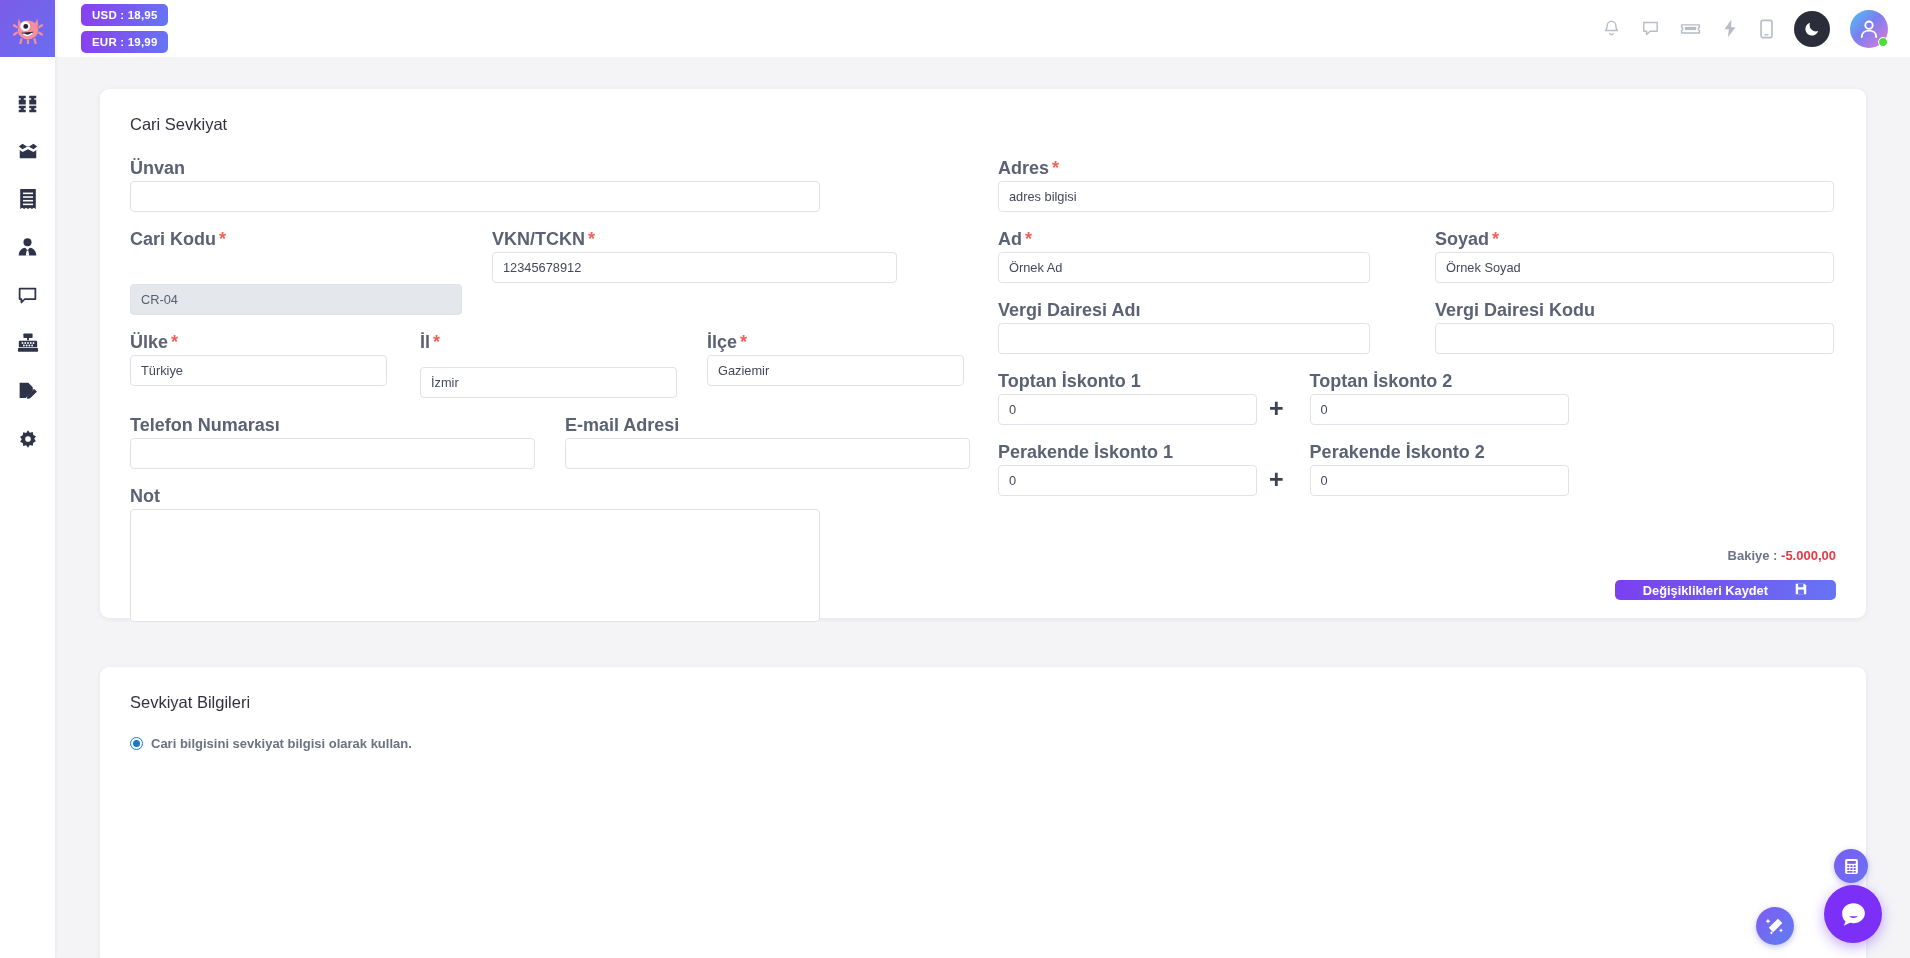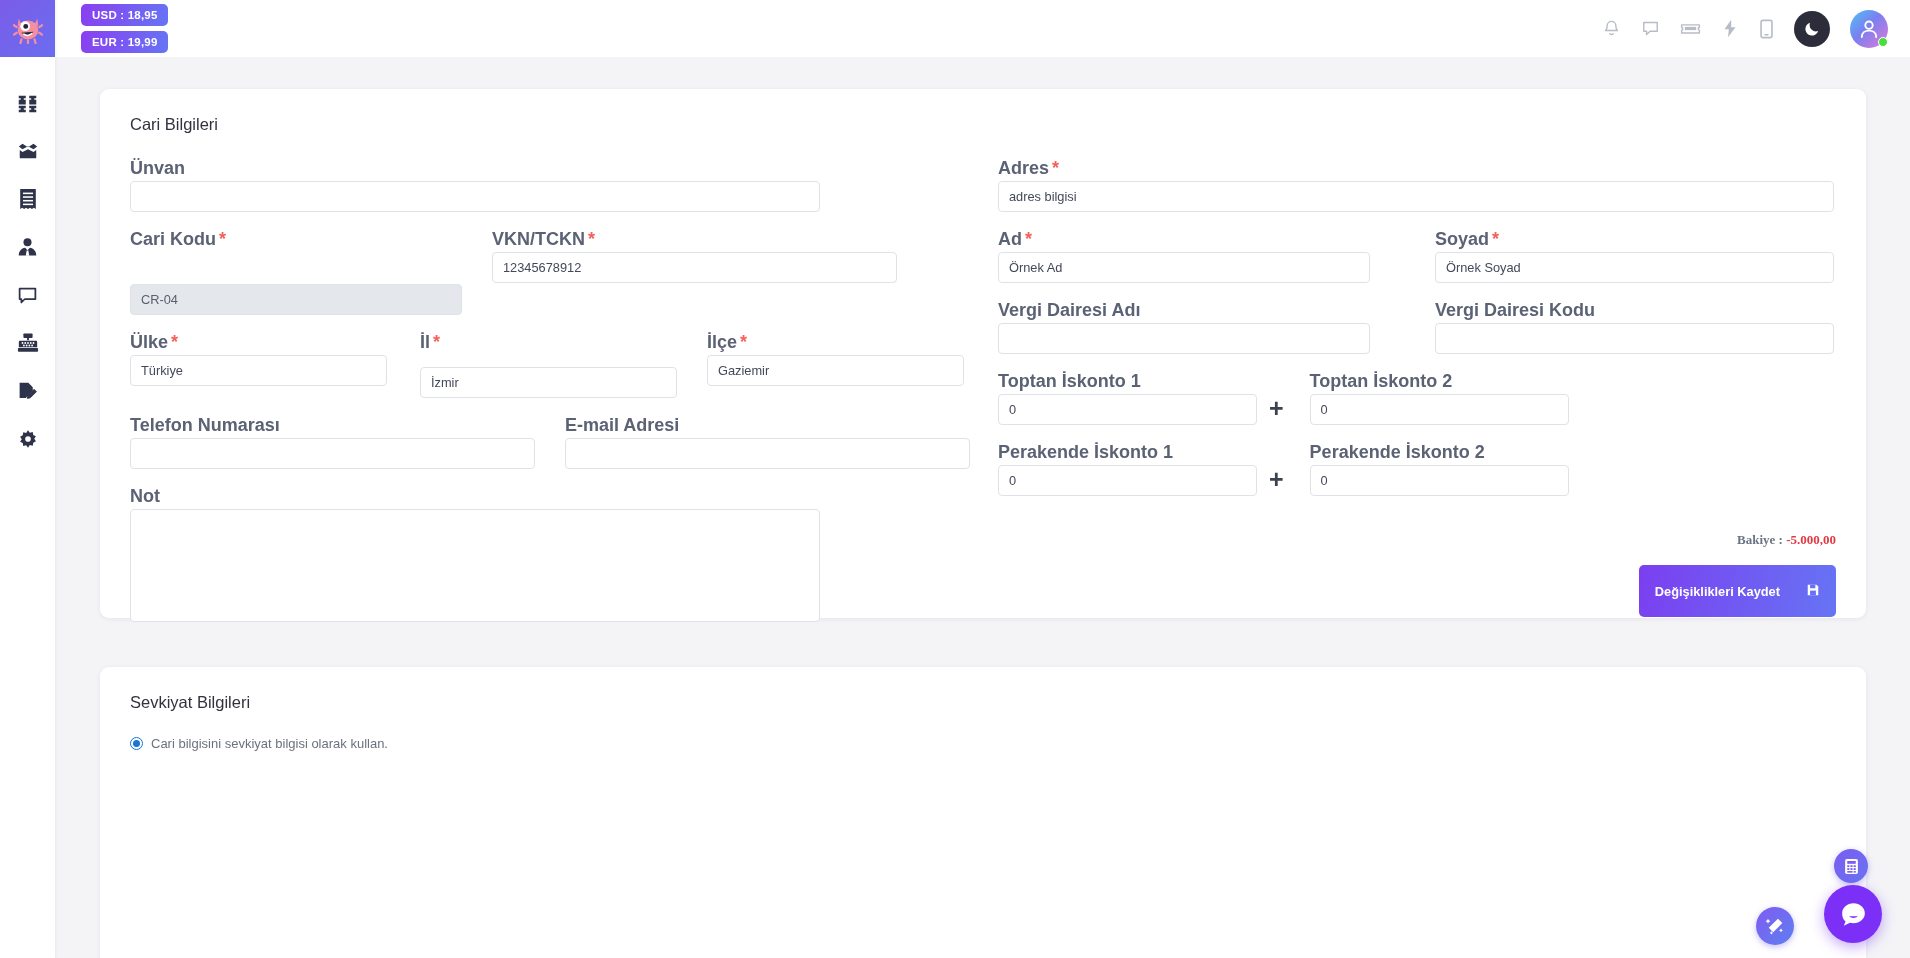--- a/index.html
+++ b/index.html
@@ -138,29 +138,29 @@
     font-size: 13px; font-weight: bold; color: #6c7484;
     margin-top: 6px;
   }
   .balance .amount { color: #e23a44; }
 
   .save-row { display: flex; justify-content: flex-end; margin-top: 17px; }
   .save-btn {
     display: flex; align-items: center;
     background: linear-gradient(100deg,#7b3ff0 0%,#6674f4 100%);
     color: #fff; border: none; border-radius: 5px;
-    height: 52px; padding: 0 16px;
+    height: 20px; padding: 0 28px;
     font-size: 12.8px; font-weight: bold;
     font-family: "Liberation Sans", sans-serif;
     cursor: pointer;
     gap: 26px;
   }
 
   
-  .radio-row { display: flex; align-items: center; gap: 8px; margin-top: 20px; }
+  .radio-row { display: flex; align-items: center; gap: 8px; margin-top: 20px; font-weight: bold; }
   .radio {
     width: 13px; height: 13px; border-radius: 50%;
     border: 1px solid #1976d2; background: #fff;
     display: flex; align-items: center; justify-content: center;
     cursor: pointer; flex: 0 0 auto;
   }
   .radio i { width: 7px; height: 7px; border-radius: 50%; background: #1976d2; display:block; }
   .radio-label { font-size: 13px; color: #6b7280; }
 
   
@@ -330,21 +330,21 @@
         </svg>
       </span>
       <span class="avatar-dot"></span>
     </span>
   </div>
 </div>
 
 <div class="content">
 
   <div class="card card-top">
-    <div class="card-title">Cari Bilgileri</div>
+    <div class="card-title">Cari Sevkiyat</div>
 
     <div style="display:flex;">
 
       <div class="left-col">
 
         <div class="row">
           <div class="field" style="width:690px;">
             <label class="flabel">Ünvan</label>
             <input class="inp" value="" style="">
           </div>
@@ -443,21 +443,21 @@
             <label class="flabel">Perakende İskonto 1</label>
             <input class="inp" value="0" style="">
           </div>
           <div class="plus">+</div>
           <div class="field" style="width:259px;margin-left:14px;">
             <label class="flabel">Perakende İskonto 2</label>
             <input class="inp" value="0" style="">
           </div>
         </div>
 
-        <div class="balance" style="margin-top:36px;font-family:Liberation Serif, serif;">
+        <div class="balance" style="margin-top:52px;">
           <span>Bakiye :</span>
           <span class="amount">-5.000,00</span>
         </div>
 
         <div class="save-row">
           <button class="save-btn">
             <span>Değişiklikleri Kaydet</span>
             <span>
               <svg width="14" height="14" viewBox="0 0 24 24" fill="#ffffff">
                 <path d="M3 3h15l3 3v15H3V3z"></path>

